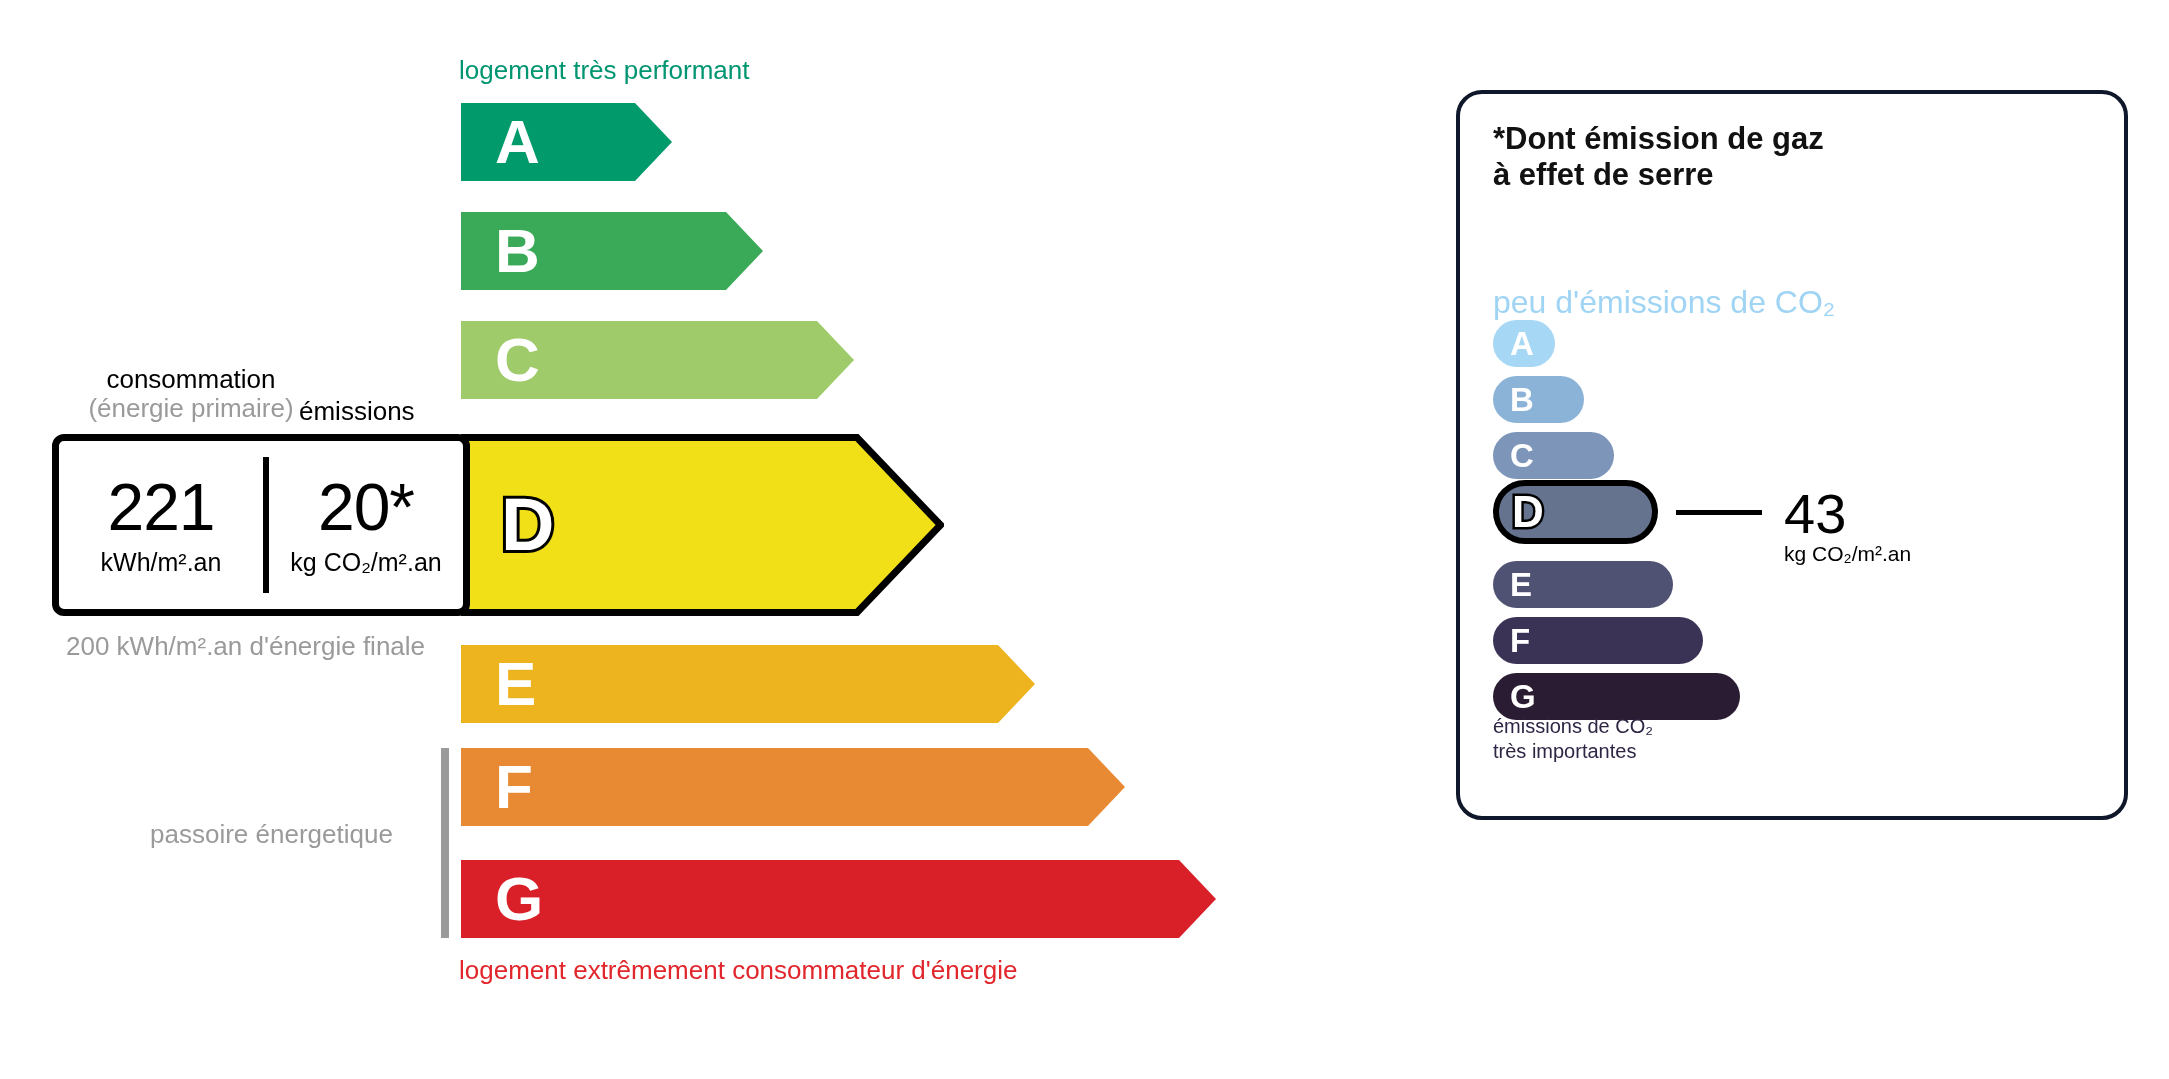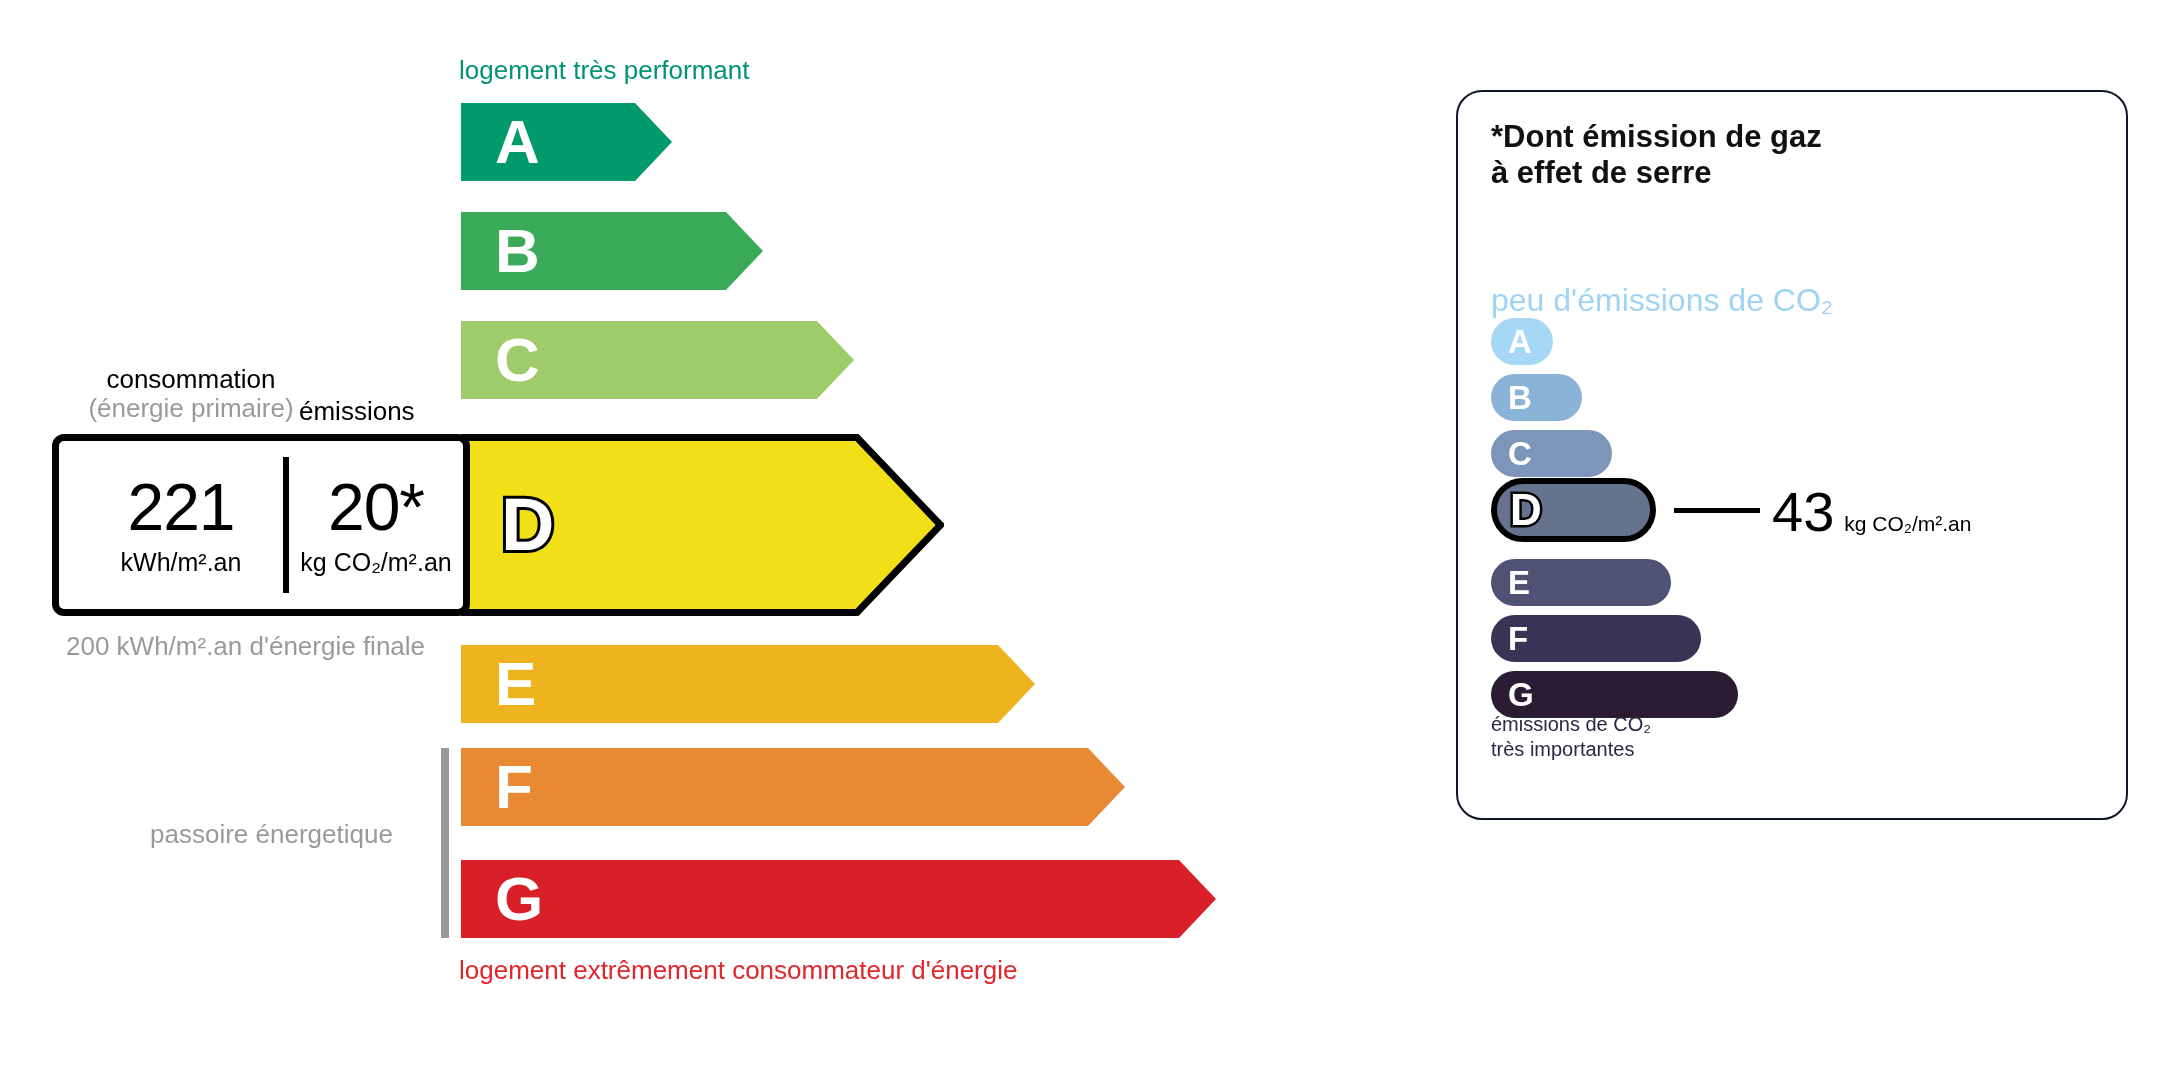--- a/index.html
+++ b/index.html
@@ -54,21 +54,21 @@
     width:418px;height:182px;
     border:7px solid #000000;border-radius:12px;
     background:#ffffff;
     box-sizing:border-box;
     display:flex;z-index:6;
   }
   .value-cell{
     flex:1;display:flex;flex-direction:column;
     align-items:center;justify-content:center;
   }
-  .value-cell.left{flex:0 0 204px;margin-left:20px;}
+  .value-cell.left{flex:0 0 204px;}
   .value-sep{
     width:6px;background:#000000;
     margin:16px 0;flex:0 0 6px;
   }
   .value-num{
     font-size:66px;line-height:1;color:#000000;letter-spacing:-1px;
   }
   .value-unit{
     font-size:25px;color:#000000;margin-top:8px;
   }
@@ -94,21 +94,21 @@
   }
   .passoire-text{
     position:absolute;left:150px;top:818px;width:275px;
     text-align:left;font-size:26px;color:#9a9a9a;line-height:1.25;
   }
 
   
   .co2-panel{
     position:absolute;left:1456px;top:90px;
     width:672px;height:730px;
-    border:2px solid #0f172a;border-radius:26px;
+    border:4px solid #0f172a;border-radius:26px;
     background:#ffffff;box-sizing:border-box;
   }
   .co2-title{
     position:absolute;left:33px;top:27px;
     font-size:31px;font-weight:bold;color:#111111;line-height:1.15;
     white-space:pre-line;
   }
   .co2-top-caption{
     position:absolute;left:33px;top:190px;
     font-size:32px;color:#9fd4f5;
@@ -265,21 +265,21 @@
         <div class="co2-row">
           <div class="co2-bar" style="width: 121px; background: rgb(124, 149, 185);">
             <span class="co2-letter">C</span>
           </div>
         </div>
         <div class="co2-row active">
           <div class="co2-bar" style="width: 165px; background: rgb(101, 115, 143);">
             <span class="co2-letter">D</span>
           </div>
           <div class="co2-leader" style="left: 183px; width: 86px;"></div>
-          <div class="co2-value" style="left: 281px;">
+          <div class="co2-value" style="left: 281px; flex-direction: column;">
             <span class="num">43</span>
             <span class="unit">kg CO₂/m².an</span>
           </div>
         </div>
         <div class="co2-row">
           <div class="co2-bar" style="width: 180px; background: rgb(79, 82, 115);">
             <span class="co2-letter">E</span>
           </div>
         </div>
         <div class="co2-row">

